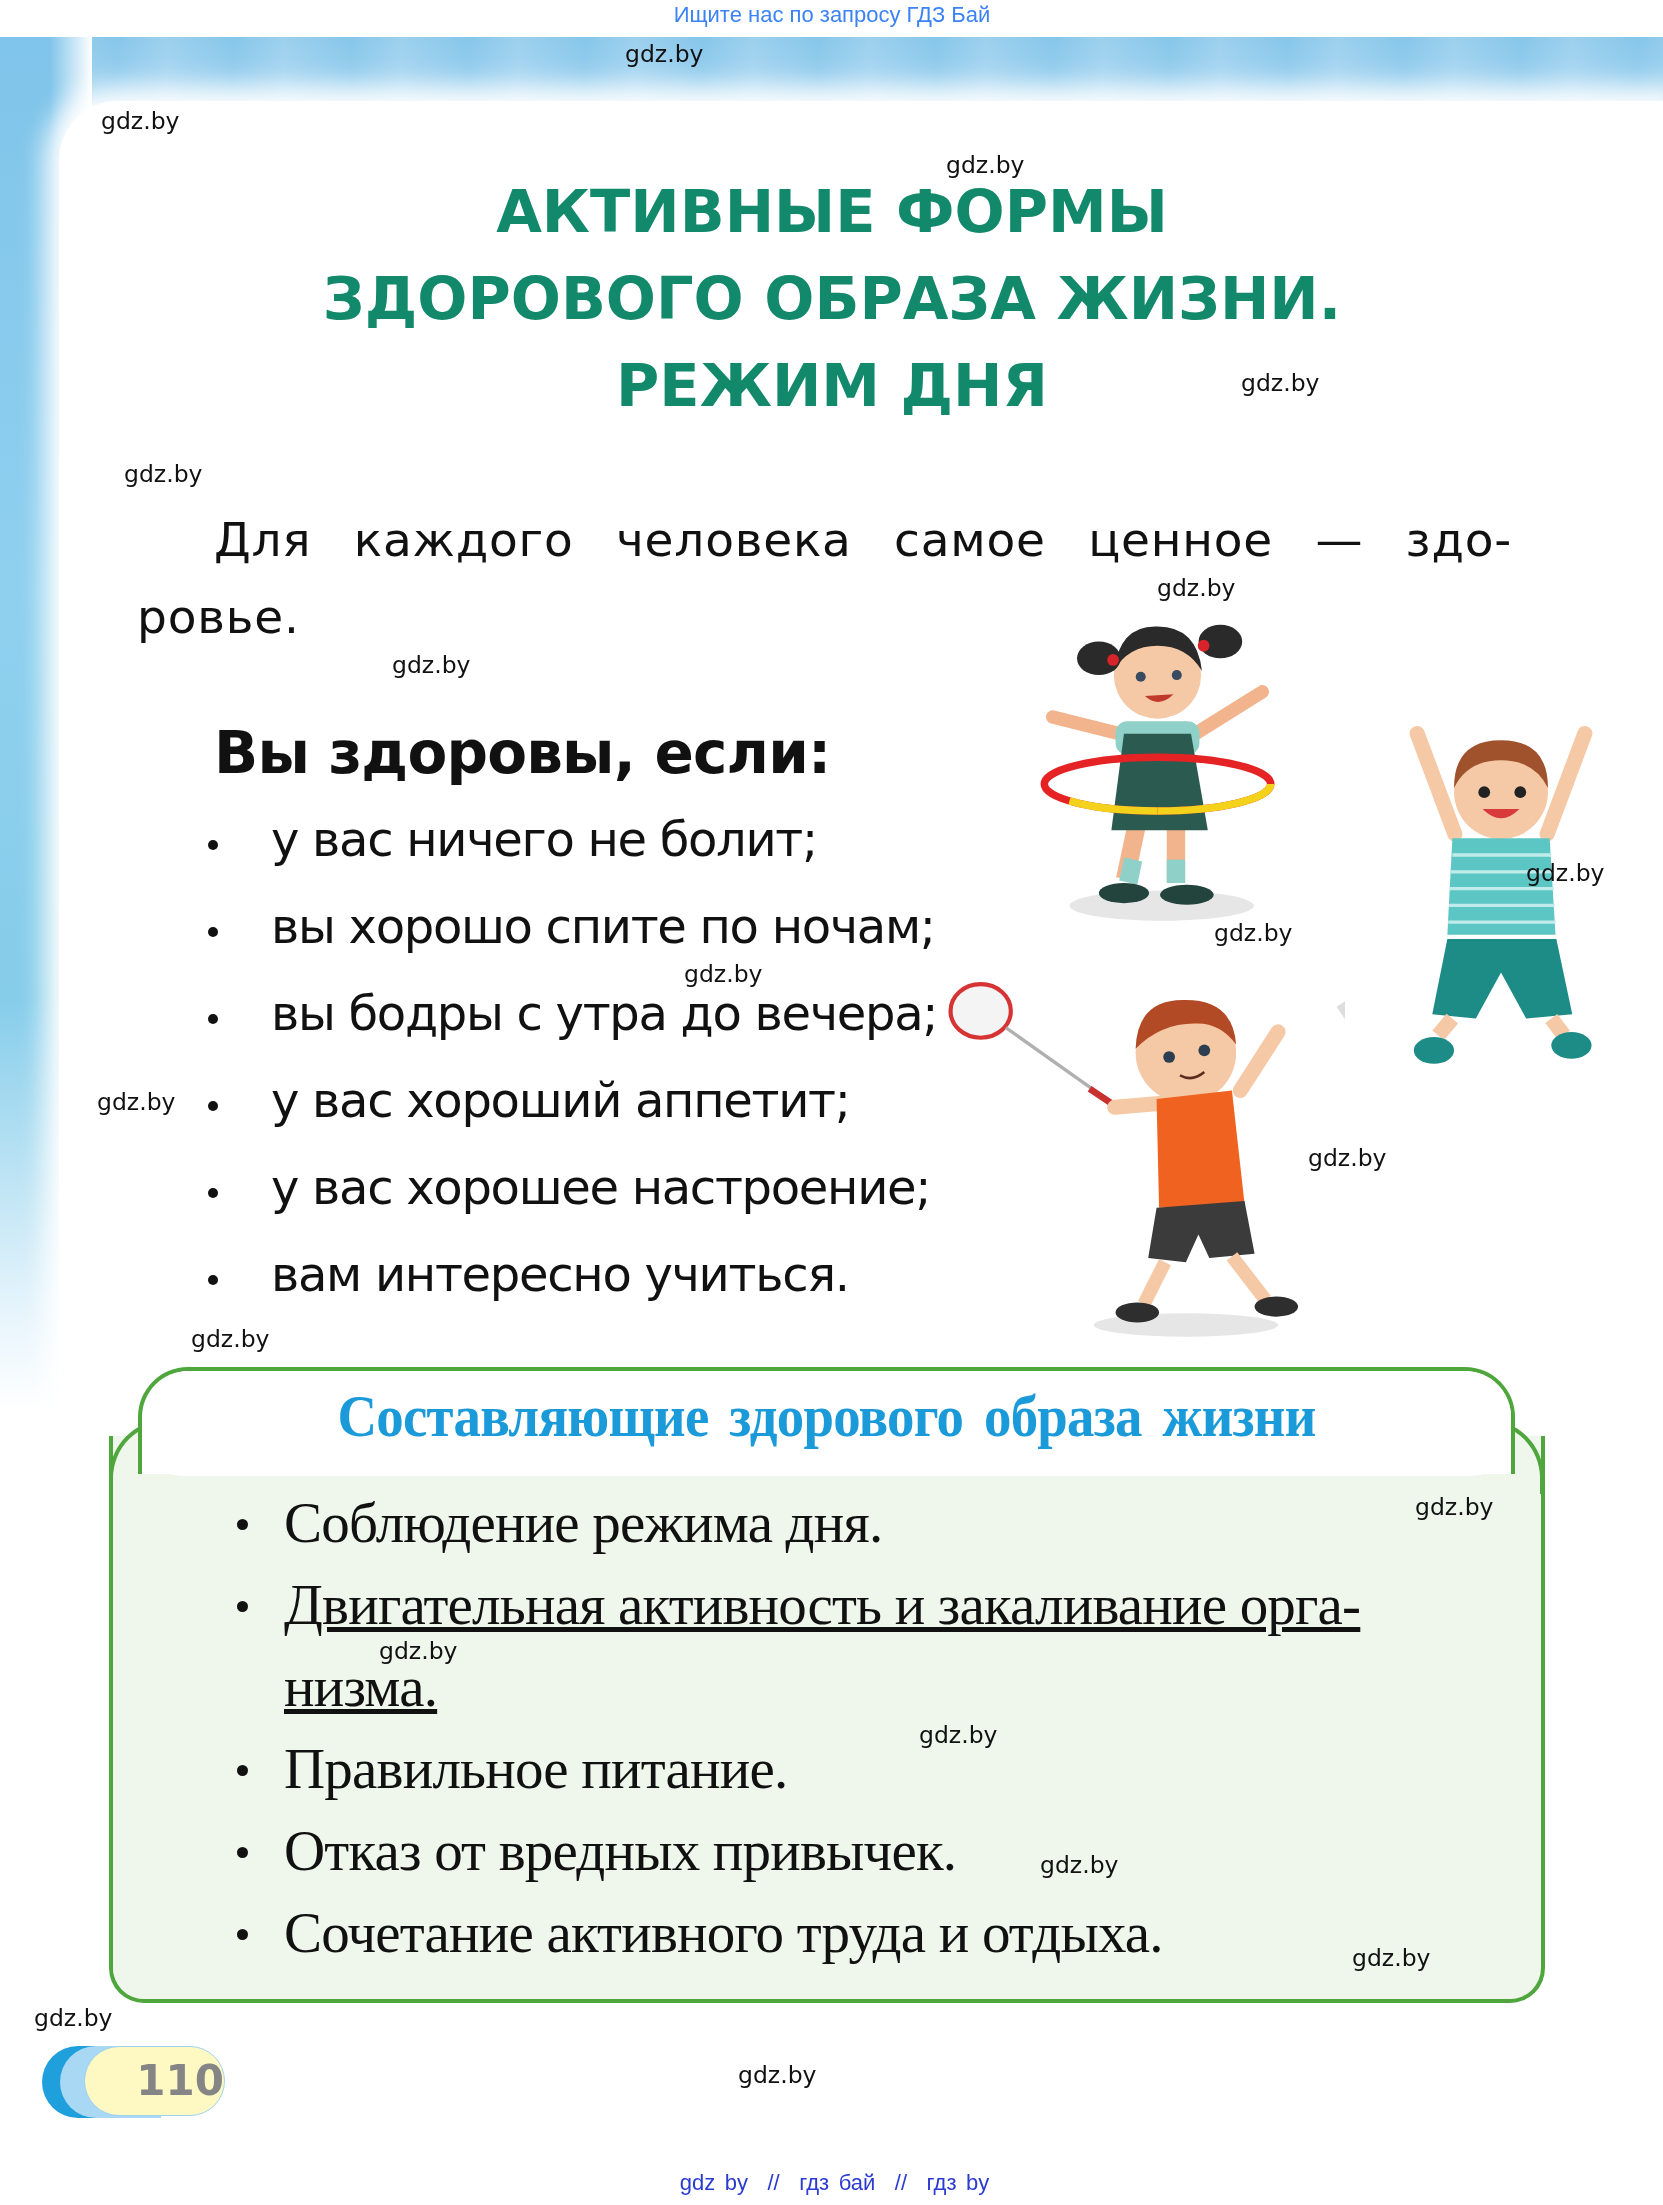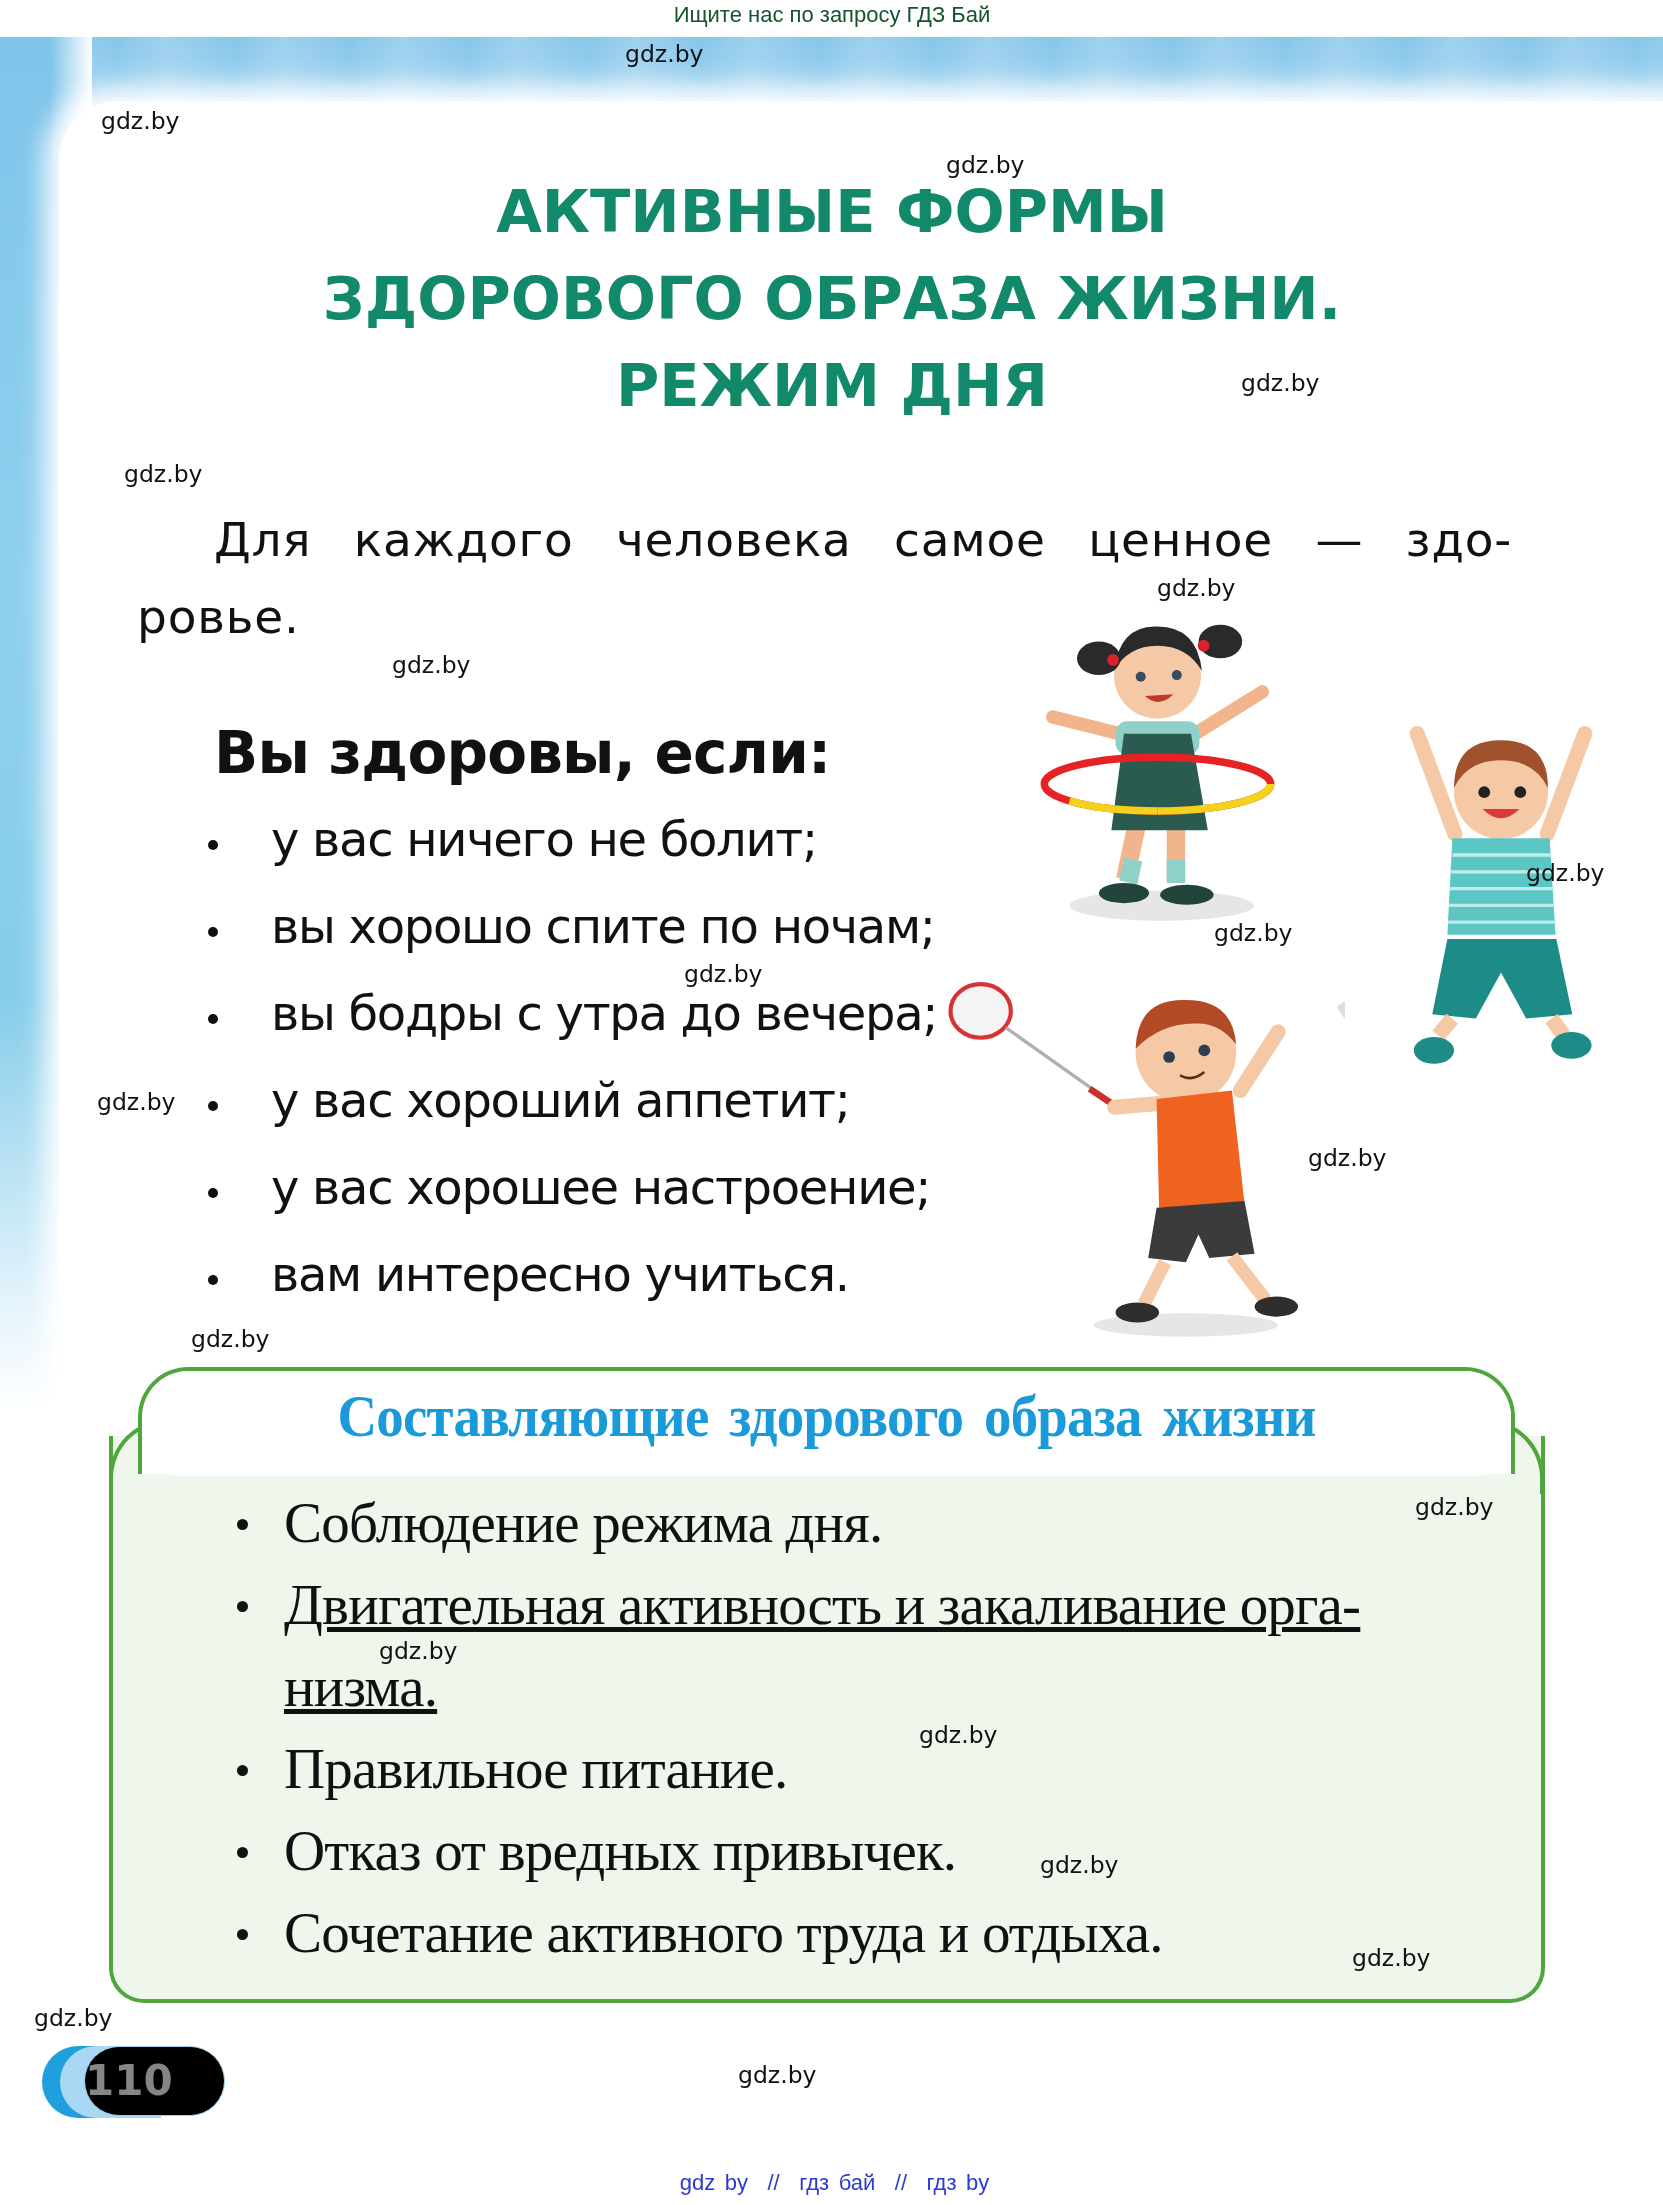--- a/index.html
+++ b/index.html
@@ -4,21 +4,21 @@
 <style>
   html, body { margin: 0; padding: 0; }
   body {
     width: 1664px; height: 2205px; position: relative; overflow: hidden;
     background: #ffffff; font-family: "DejaVu Sans", sans-serif; color: #111;
   }
   .abs { position: absolute; }
   
   .promo {
     top: 1.7px; left: 0; width: 1664px; text-align: center;
-    font-family: "Liberation Sans", sans-serif; font-size: 22px; color: #14532d;
+    font-family: "Liberation Sans", sans-serif; font-size: 22px; color: #3b82f6;
   }
   
   .band-top {
     top: 37px; left: 0; width: 1664px; height: 109px;
     background: linear-gradient(180deg, #86c6ea 0%, #9ed2f0 55%, rgba(210,236,250,0.6) 85%, rgba(255,255,255,0) 100%);
   }
   .band-top::after {
     content: ""; position: absolute; inset: 0;
     background: repeating-linear-gradient(90deg, rgba(255,255,255,0.0) 0px, rgba(255,255,255,0.18) 50px, rgba(255,255,255,0) 117px);
   }
@@ -98,24 +98,24 @@
   }
   .components li .dot {
     position: absolute; left: 1.7px; top: 37px; width: 11px; height: 11px; border-radius: 50%; background: #111;
   }
   .components li .cont { display: block; }
   
   .pager { top: 2046px; left: 42px; width: 184px; height: 72px; }
   .pager .back1 { position: absolute; left: 0; top: 0; width: 101px; height: 72px; background: #1f9fdc; border-radius: 36px 0 0 36px; }
   .pager .back2 { position: absolute; left: 18.4px; top: 0; width: 101px; height: 72px; background: #a8d8f3; border-radius: 36px 0 0 36px; }
   .pager .front {
-    position: absolute; left: 42px; top: 0; width: 141px; height: 70px; background: #000000;
+    position: absolute; left: 42px; top: 0; width: 141px; height: 70px; background: #fef9c3;
     border: 1.7px solid #9fd2ef; border-radius: 35px; box-sizing: border-box;
     font-family: "DejaVu Sans", sans-serif; font-weight: bold; font-size: 42px; color: #858585;
-    text-align: left; line-height: 67px;
+    text-align: right; line-height: 67px;
   }
   
   .wm { position: absolute; font-family: "DejaVu Sans", sans-serif; font-size: 23.5px; color: #111; white-space: nowrap; }
   .footer-links {
     top: 2170px; left: 0; width: 1669px; text-align: center;
     font-family: "Liberation Sans", sans-serif; font-size: 22px; color: #2b3bd1; word-spacing: 3.4px;
   }
   .footer-links span { margin: 0 5px; }
 </style>
 </head>

